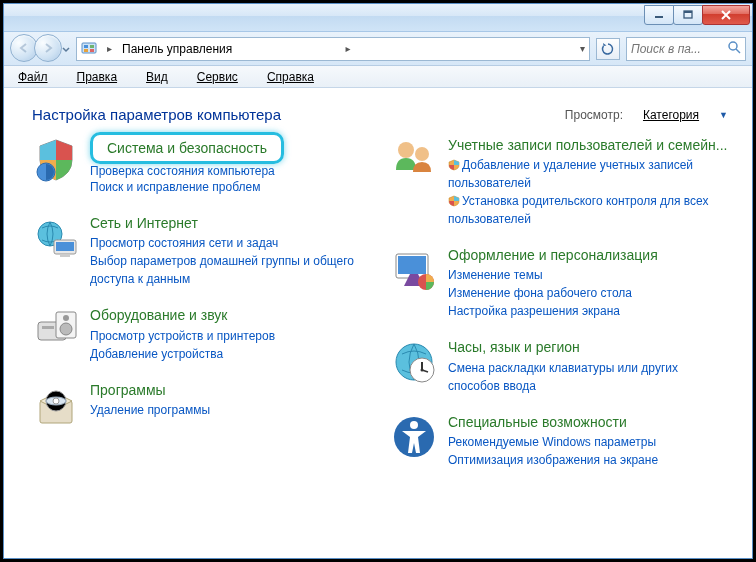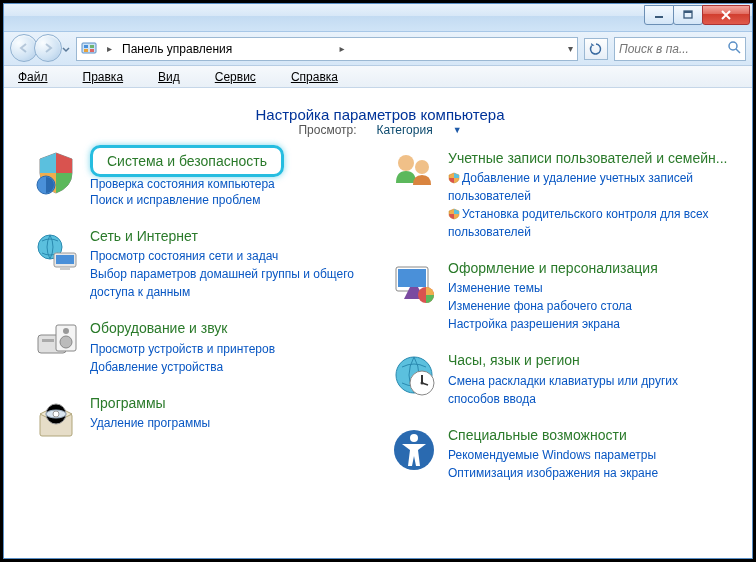--- a/index.html
+++ b/index.html
@@ -23,39 +23,39 @@
   .nav-circle.fwd { left: 24px; }
   .nav-circle svg { opacity: 0.4; }
   .nav-fwd-drop { position: absolute; left: 52px; top: 9px; }
 
   .address { flex: 1; height: 24px; background: #fff; border: 1px solid #9bb8d3; display: flex; align-items: center; padding: 0 4px; gap: 6px; }
   .cp-icon { width: 16px; height: 16px; flex-shrink: 0; }
   .address-text { flex: 1; font-size: 12px; color: #000; }
   .address-arrow { color: #555; font-size: 10px; padding: 0 4px; }
   .refresh-btn { width: 24px; height: 22px; border: 1px solid #9bb8d3; background: linear-gradient(#fefefe,#e6eef7); display:flex; align-items:center; justify-content:center; }
 
-  .searchbox { width: 132px; height: 24px; background: #fff; border: 1px solid #9bb8d3; display: flex; align-items: center; padding: 0 4px; gap: 4px; }
+  .searchbox { width: 120px; height: 24px; background: #fff; border: 1px solid #9bb8d3; display: flex; align-items: center; padding: 0 4px; gap: 4px; }
   .searchbox input { border: none; outline: none; flex: 1; font-size: 12px; font-style: italic; color: #888; width: 70px; }
 
   
-  .menubar { height: 22px; background: linear-gradient(#f6f9fc, #e9f0f7); border-bottom: 1px solid #c5d6e8; display: flex; align-items: center; padding: 0 6px; gap: 19px; font-size: 12px; }
+  .menubar { height: 22px; background: linear-gradient(#f6f9fc, #e9f0f7); border-bottom: 1px solid #c5d6e8; display: flex; align-items: center; padding: 0 6px; gap: 13px; font-size: 12px; }
   .menu-item { padding: 2px 8px; cursor: default; }
   .menu-item u { text-decoration: underline; }
 
   
   .content { flex: 1; overflow: auto; padding: 18px 24px 12px 28px; position: relative; }
-  .content-header { display: flex; justify-content: space-between; align-items: center; margin-bottom: 12px; flex-direction: column; }
+  .content-header { display: flex; justify-content: space-between; align-items: center; margin-bottom: 2px; }
   .page-title { color: #003399; font-size: 15px; font-weight: normal; }
   .view-selector { font-size: 12px; color: #1e5aa8; display: flex; align-items: center; gap: 20px; }
   .view-selector .lbl { color: #555; }
-  .view-selector .val { color: #0c4a6e; }
+  .view-selector .val { color: #000000; text-decoration: underline; }
   .view-selector .arrow { color: #1e5aa8; font-size: 9px; }
 
   .columns { display: flex; gap: 20px; }
-  .col { flex: 1; }
+  .col { flex: 1; margin-top: 11px; }
 
   .category { display: flex; gap: 10px; margin-bottom: 18px; }
   .cat-icon { width: 48px; height: 48px; flex-shrink: 0; }
   .cat-body { flex: 1; }
   .cat-title { color: #2a7a2a; font-size: 14px; margin-bottom: 2px; cursor: pointer; line-height: 1.3; }
   .cat-link { color: #0957c3; font-size: 12px; display: block; line-height: 1.5; cursor: pointer; }
   .shield-bullet { display: inline-block; width: 12px; height: 12px; vertical-align: -2px; margin-right: 2px; }
 
   
   .highlighted-title { display: inline-block; border: 3px solid #26bde0; border-radius: 10px; padding: 4px 14px; background: rgba(255,255,255,0.6); box-shadow: 0 0 6px rgba(38,189,224,0.6); position: relative; top: -4px; }

